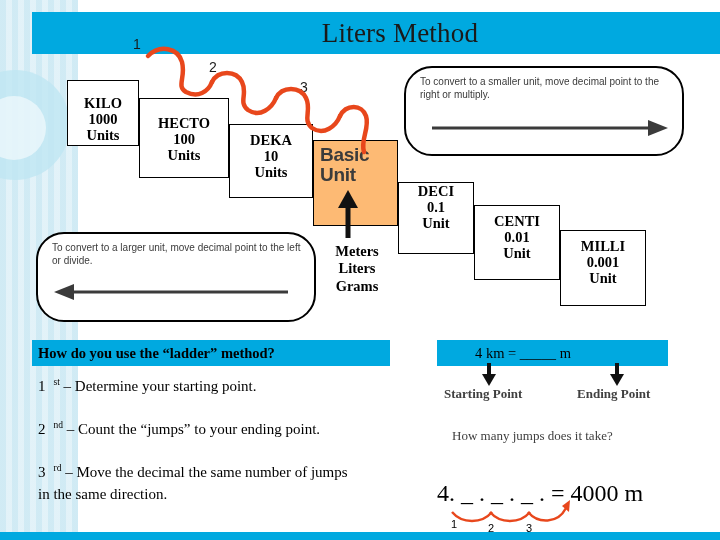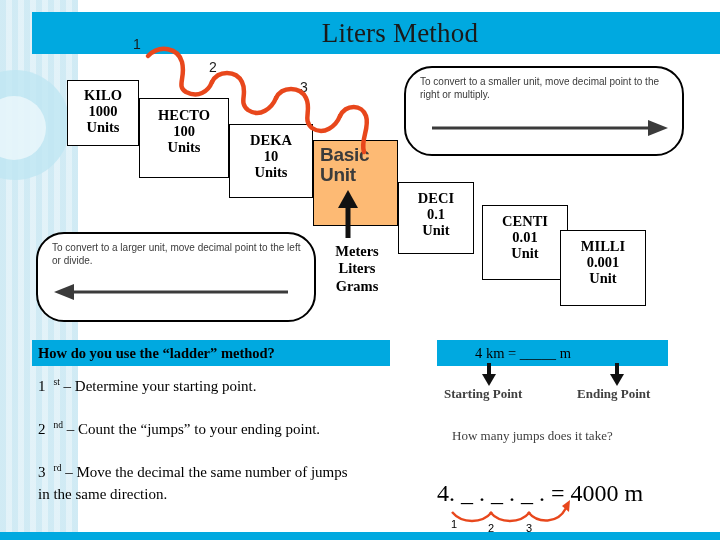--- a/index.html
+++ b/index.html
@@ -100,52 +100,52 @@
   <div class="band-circle2"></div>
 </div>
 
 <div class="titlebar"></div>
 <div class="title-text">Liters Method</div>
 
 <div class="stepnum" style="left:133px;top:36px;">1</div>
 <div class="stepnum" style="left:209px;top:59px;">2</div>
 <div class="stepnum" style="left:300px;top:79px;">3</div>
 
-<div class="box" style="left:67px;top:80px;width:72px;height:66px;font-size:14.5px;padding-top:6px;">
+<div class="box" style="left:67px;top:80px;width:72px;height:66px;font-size:14.5px;padding-top:14px;">
   <div>KILO</div>
   <div>1000</div>
   <div>Units</div>
 </div>
 
-<div class="box" style="left:139px;top:98px;width:90px;height:80px;font-size:14.5px;padding-top:8px;">
+<div class="box" style="left:139px;top:98px;width:90px;height:80px;font-size:14.5px;padding-top:16px;">
   <div>HECTO</div>
   <div>100</div>
   <div>Units</div>
 </div>
 
 <div class="box" style="left:229px;top:124px;width:84px;height:74px;font-size:14.5px;padding-top:7px;">
   <div>DEKA</div>
   <div>10</div>
   <div>Units</div>
 </div>
 
 <div class="basic-unit" style="left:313px;top:140px;width:85px;height:86px;">
   <div class="bu-text">
     <span>Basic</span><br>
     <span>Unit</span>
   </div>
 </div>
 
-<div class="box" style="left:398px;top:182px;width:76px;height:72px;font-size:14.5px;padding-top:7px;">
+<div class="box" style="left:398px;top:182px;width:76px;height:72px;font-size:14.5px;">
   <div>DECI</div>
   <div>0.1</div>
   <div>Unit</div>
 </div>
 
-<div class="box" style="left:474px;top:205px;width:86px;height:75px;font-size:14.5px;padding-top:7px;margin-left:8px;">
+<div class="box" style="left:474px;top:205px;width:86px;height:75px;font-size:14.5px;padding-top:7px;">
   <div>CENTI</div>
   <div>0.01</div>
   <div>Unit</div>
 </div>
 
 <div class="box" style="left:560px;top:230px;width:86px;height:76px;font-size:14.5px;padding-top:7px;">
   <div>MILLI</div>
   <div>0.001</div>
   <div>Unit</div>
 </div>

